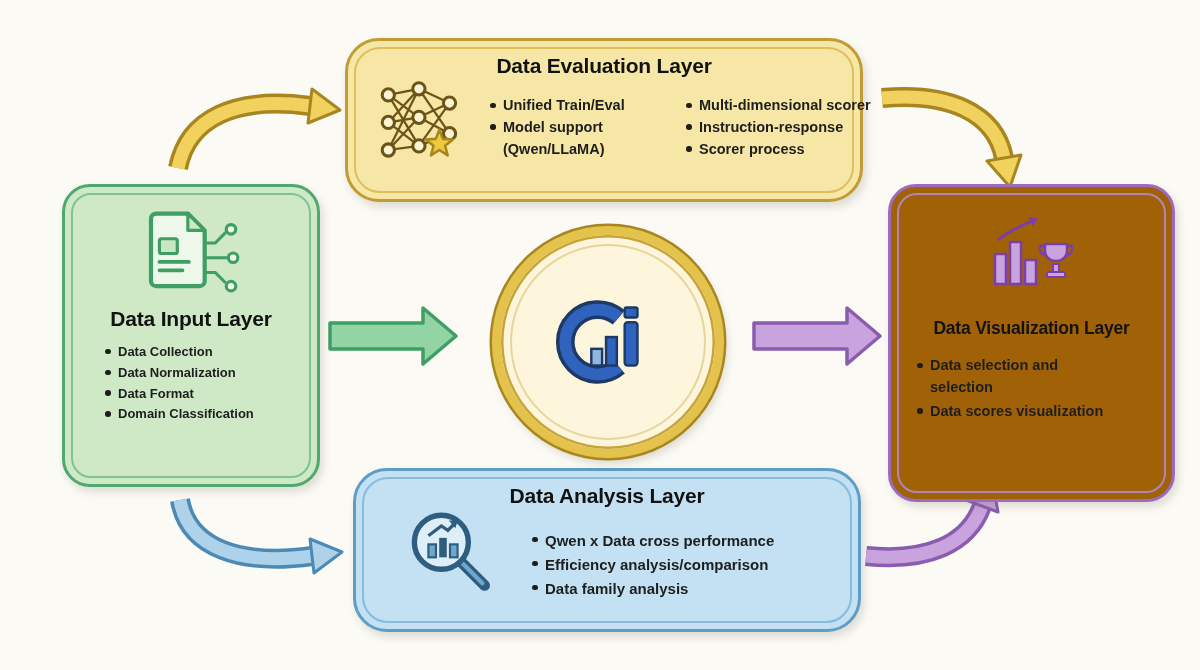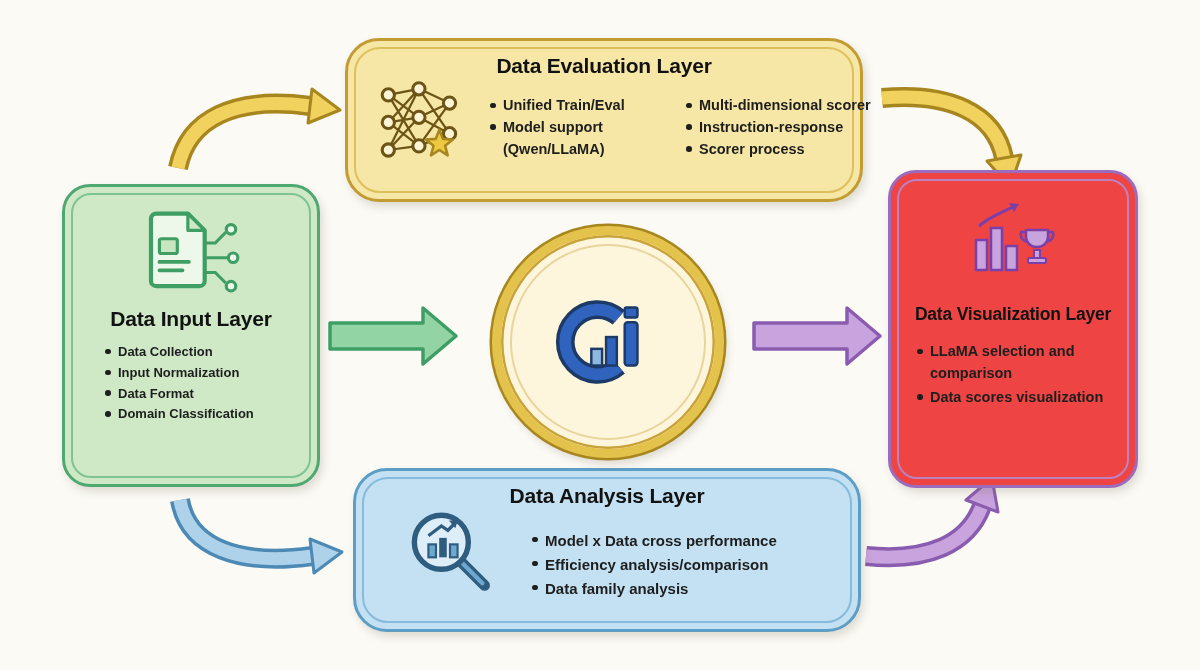--- a/index.html
+++ b/index.html
@@ -10,21 +10,21 @@
   }
   
   .layer-box{position:absolute;border-radius:28px;box-shadow:3px 5px 9px rgba(110,100,75,.20);z-index:3;}
   .layer-box::before{content:"";position:absolute;inset:6px;border-radius:20px;border:2.5px solid;pointer-events:none;opacity:.85;}
   .box-input{left:62px;top:184px;width:252px;height:297px;background:#cfe9c6;border:3px solid #4fa86f;}
   .box-input::before{border-color:#6ebd88;}
   .box-eval{left:345px;top:38px;width:512px;height:158px;background:#f6e7a6;border:3px solid #c29b33;border-radius:34px;}
   .box-eval::before{border-color:#d9b84e;border-radius:26px;}
   .box-analysis{left:353px;top:468px;width:502px;height:158px;background:#c3e1f2;border:3px solid #5d9ec7;border-radius:34px;}
   .box-analysis::before{border-color:#7ab4d8;border-radius:26px;}
-  .box-viz{left:888px;top:170px;width:244px;height:312px;background:#ef4444;border:3px solid #9b6bbd;}
+  .box-viz{left:888px;top:184px;width:244px;height:312px;background:#a16207;border:3px solid #9b6bbd;padding-left:37px;}
   .box-viz::before{border-color:#b48cd4;}
 
   .box-title{font-weight:700;color:#121212;letter-spacing:-.2px;line-height:1.1;}
   .t-center{position:absolute;left:0;right:0;text-align:center;}
 
   ul.items{margin:0;padding:0;list-style:none;}
   .items li{position:relative;padding-left:15px;font-weight:600;color:#1e1e1e;}
   .items li::before{content:"";position:absolute;left:2px;top:.52em;width:5.5px;height:5.5px;border-radius:50%;background:#1e1e1e;}
 
   
@@ -112,21 +112,21 @@
         <path d="M25 56 H53 M25 64 H47" stroke="#3f9e63" stroke-width="3.5" stroke-linecap="round"></path>
         <path d="M68 38 H78 L88 28 M68 52 H90 M68 66 H78 L88 76" fill="none" stroke="#3f9e63" stroke-width="3"></path>
         <circle cx="93" cy="25" r="4.5" fill="#eef8ea" stroke="#3f9e63" stroke-width="3"></circle>
         <circle cx="95" cy="52" r="4.5" fill="#eef8ea" stroke="#3f9e63" stroke-width="3"></circle>
         <circle cx="93" cy="79" r="4.5" fill="#eef8ea" stroke="#3f9e63" stroke-width="3"></circle>
       </svg>
     </span>
     <span class="box-title">Data Input Layer</span>
     <ul class="items">
       <li>Data Collection</li>
-      <li>Input Normalization</li>
+      <li>Data Normalization</li>
       <li>Data Format</li>
       <li>Domain Classification</li>
     </ul>
   </div>
 
   <div class="layer-box box-eval">
     <span class="box-title t-center">Data Evaluation Layer</span>
     <span class="icon-wrap">
       <svg viewBox="0 0 100 95" width="102" height="104">
         <path d="M16 18 L46 12 M16 18 L46 40 M16 18 L46 68 M16 45 L46 12 M16 45 L46 40 M16 45 L46 68 M16 72 L46 12 M16 72 L46 40 M16 72 L46 68 M46 12 L76 26 M46 12 L76 56 M46 40 L76 26 M46 40 L76 56 M46 68 L76 26 M46 68 L76 56" stroke="#6b5416" stroke-width="2.2" fill="none"></path>
@@ -162,21 +162,21 @@
         <line x1="62" y1="60" x2="80" y2="78" stroke="#6fa8cf" stroke-width="4" stroke-linecap="round"></line>
         <circle cx="42" cy="40" r="25" fill="#ddeef8" stroke="#2f5d80" stroke-width="5"></circle>
         <rect x="30" y="42" width="7" height="12" fill="#6fa8cf" stroke="#2f5d80" stroke-width="2"></rect>
         <rect x="40" y="36" width="7" height="18" fill="#2f5d80"></rect>
         <rect x="50" y="42" width="7" height="12" fill="#6fa8cf" stroke="#2f5d80" stroke-width="2"></rect>
         <path d="M30 34 L42 25 L48 29 L55 22" fill="none" stroke="#2f5d80" stroke-width="3"></path>
         <polygon points="57,20 49,20 55,27" fill="#2f5d80"></polygon>
       </svg>
     </span>
     <ul class="items">
-      <li>Model x Data cross performance</li>
+      <li>Qwen x Data cross performance</li>
       <li>Efficiency analysis/comparison</li>
       <li>Data family analysis</li>
     </ul>
   </div>
 
   <div class="layer-box box-viz">
     <span class="icon-wrap">
       <svg viewBox="0 0 100 90" width="100" height="100">
         <path d="M16 28 C 28 18, 38 15, 50 9" fill="none" stroke="#7a3fa8" stroke-width="3"></path>
         <polygon points="56,6 46,5 51,14" fill="#7a3fa8"></polygon>
@@ -184,21 +184,21 @@
         <rect x="28" y="30" width="11" height="42" fill="#c9a3dd" stroke="#7a3fa8" stroke-width="2.5"></rect>
         <rect x="43" y="48" width="11" height="24" fill="#c9a3dd" stroke="#7a3fa8" stroke-width="2.5"></rect>
         <path d="M63 32 h22 v7 a11 10 0 0 1 -22 0 Z" fill="#c9a3dd" stroke="#7a3fa8" stroke-width="2.5" stroke-linejoin="round"></path>
         <path d="M63 34 h-5 a6 7 0 0 0 7 9 M85 34 h5 a6 7 0 0 1 -7 9" fill="none" stroke="#7a3fa8" stroke-width="2.5"></path>
         <rect x="71" y="52" width="6" height="8" fill="#c9a3dd" stroke="#7a3fa8" stroke-width="2"></rect>
         <rect x="65" y="60" width="18" height="5" rx="1.5" fill="#c9a3dd" stroke="#7a3fa8" stroke-width="2"></rect>
       </svg>
     </span>
     <span class="box-title t-center">Data Visualization Layer</span>
     <ul class="items">
-      <li>LLaMA selection and comparison</li>
+      <li>Data selection and selection</li>
       <li>Data scores visualization</li>
     </ul>
   </div>
 
   <div class="hub">
     <span>
       <svg viewBox="0 0 130 110" width="128" height="108">
         <path d="M 76 32 A 33 33 0 1 0 76 82" fill="none" stroke="#1d3a66" stroke-width="19"></path>
         <path d="M 76 32 A 33 33 0 1 0 76 82" fill="none" stroke="#2f63bd" stroke-width="12"></path>
         <rect x="48" y="64" width="11" height="17" fill="#8fb8e0" stroke="#1d3a66" stroke-width="2.5"></rect>

